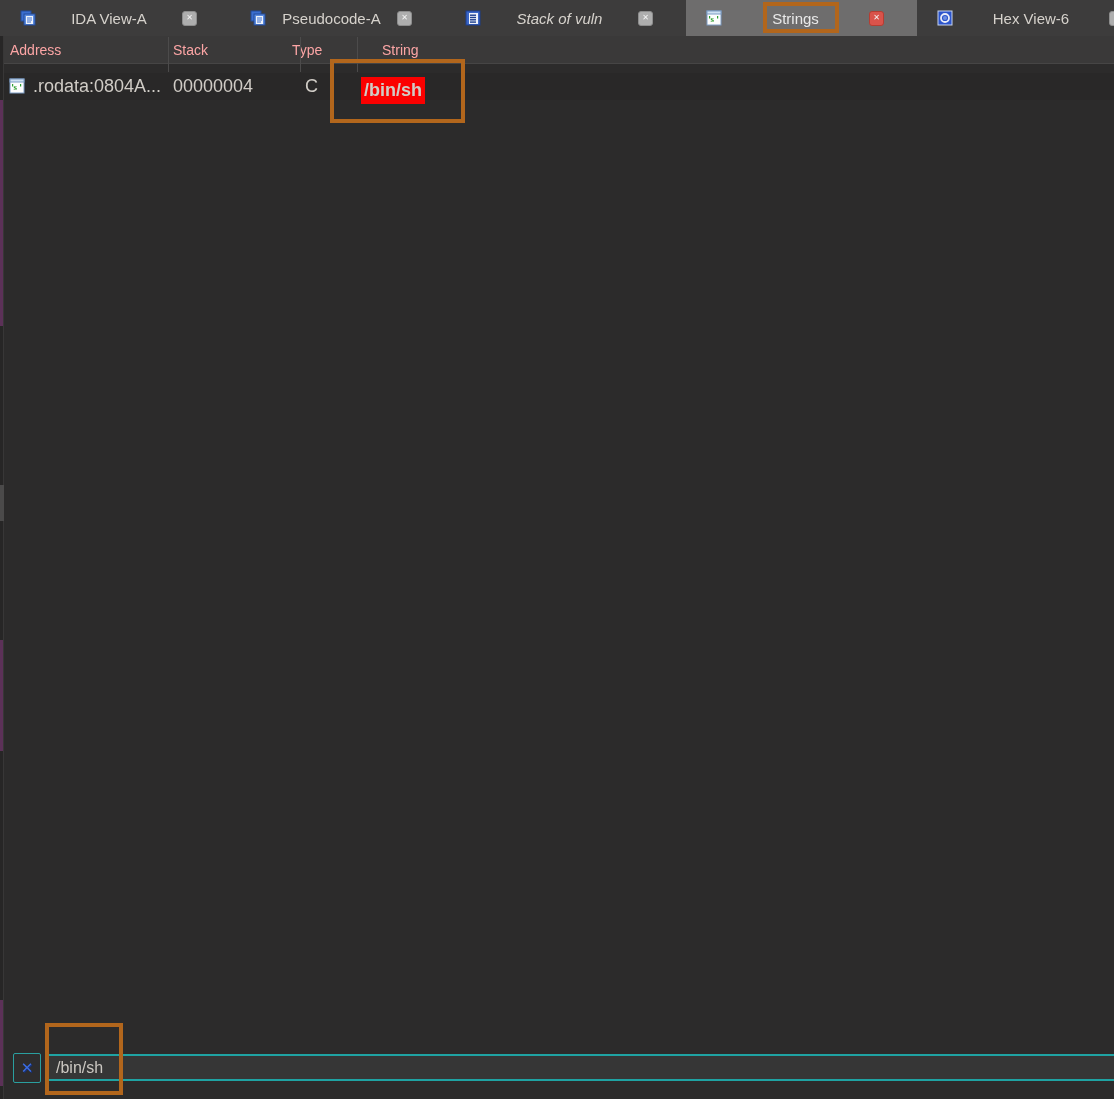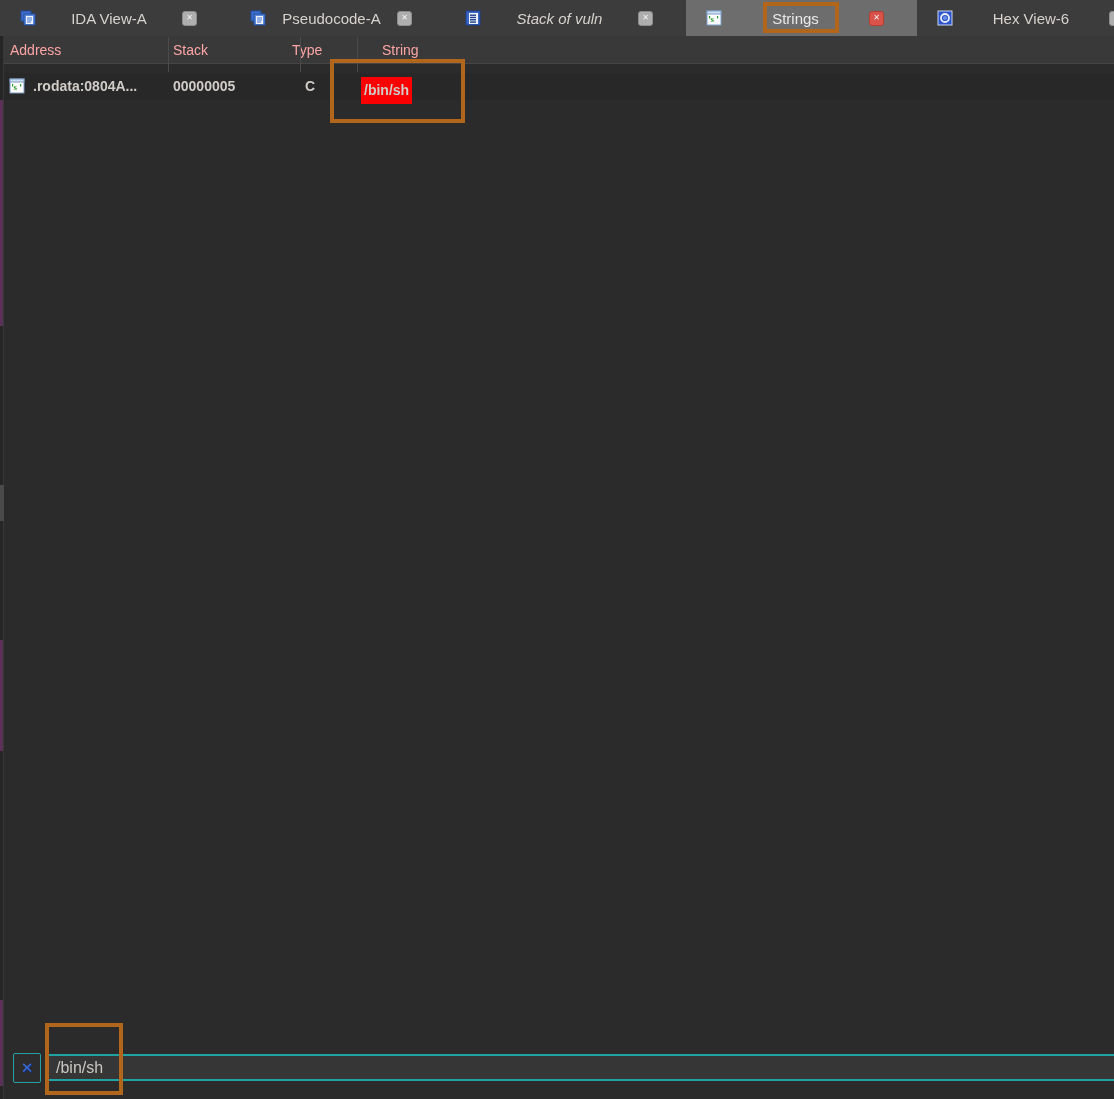--- a/index.html
+++ b/index.html
@@ -98,24 +98,23 @@
   .table-row {
     position: absolute;
     left: 0; top: 73px;
     width: 1114px; height: 27px;
     background: rgba(0,0,0,0.05);
   }
   .table-row .cell {
     position: absolute;
     top: 0; height: 27px;
     line-height: 27px;
-    font-size: 14px;
+    font-size: 18px;
     color: #d0ccc6;
     white-space: nowrap;
-    font-weight: bold;
   }
   .row-icon { position: absolute; left: 9px; top: 5px; width: 16px; height: 16px; }
   .cell-address { left: 33px; }
   .cell-length  { left: 173px; }
   .cell-type    { left: 305px; }
   .cell-string  {
     left: 361px;
     top: 4px !important;
     height: 20px;
     line-height: 20px;
@@ -273,21 +272,21 @@
 
 <div class="table-row">
   <svg class="row-icon" viewBox="0 0 16 16">
     <rect x="1" y="1" width="14" height="14" fill="#fdfdfd" stroke="#7d9cc4"></rect>
     <rect x="1" y="1" width="14" height="3" fill="#cfe0f2" stroke="#7d9cc4"></rect>
     <text x="4.5" y="12" font-family="Liberation Serif, serif" font-size="9" font-weight="bold" fill="#2f9e2f">s</text>
     <rect x="3" y="6" width="1.2" height="2.5" fill="#2f9e2f"></rect>
     <rect x="11" y="6" width="1.2" height="2.5" fill="#2f9e2f"></rect>
   </svg>
   <span class="cell cell-address">.rodata:0804A...</span>
-  <span class="cell cell-length">00000005</span>
+  <span class="cell cell-length">00000004</span>
   <span class="cell cell-type">C</span>
   <span class="cell cell-string">/bin/sh</span>
 </div>
 
 <div class="left-strip">
   <div class="purple-seg pseg-1"></div>
   <div class="purple-seg pseg-2"></div>
   <div class="purple-seg pseg-3"></div>
   <div class="strip-handle"></div>
 </div>

